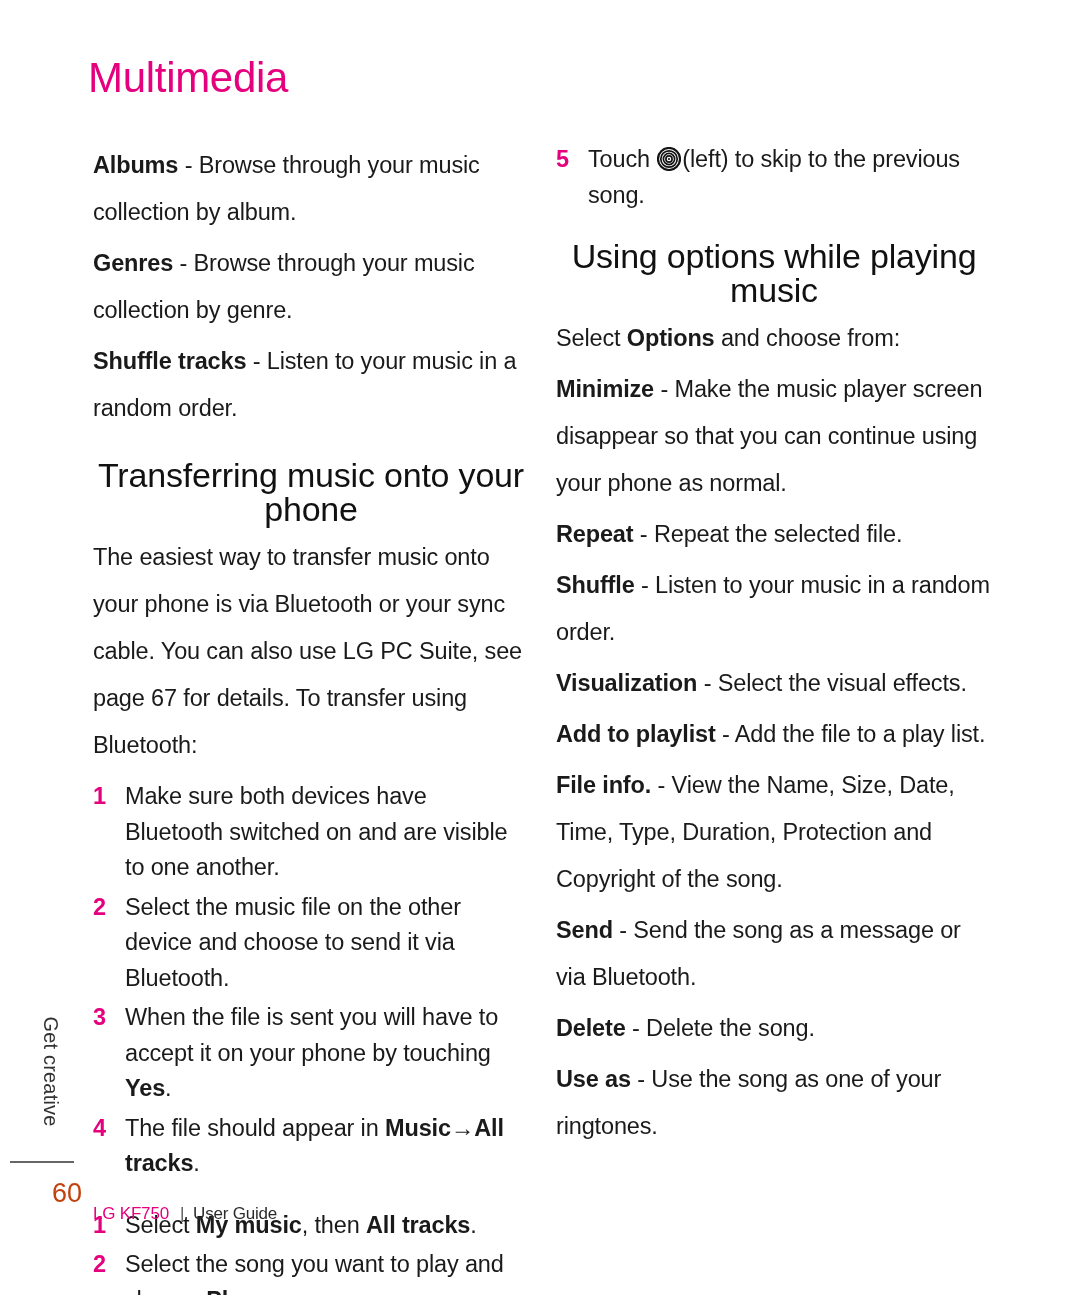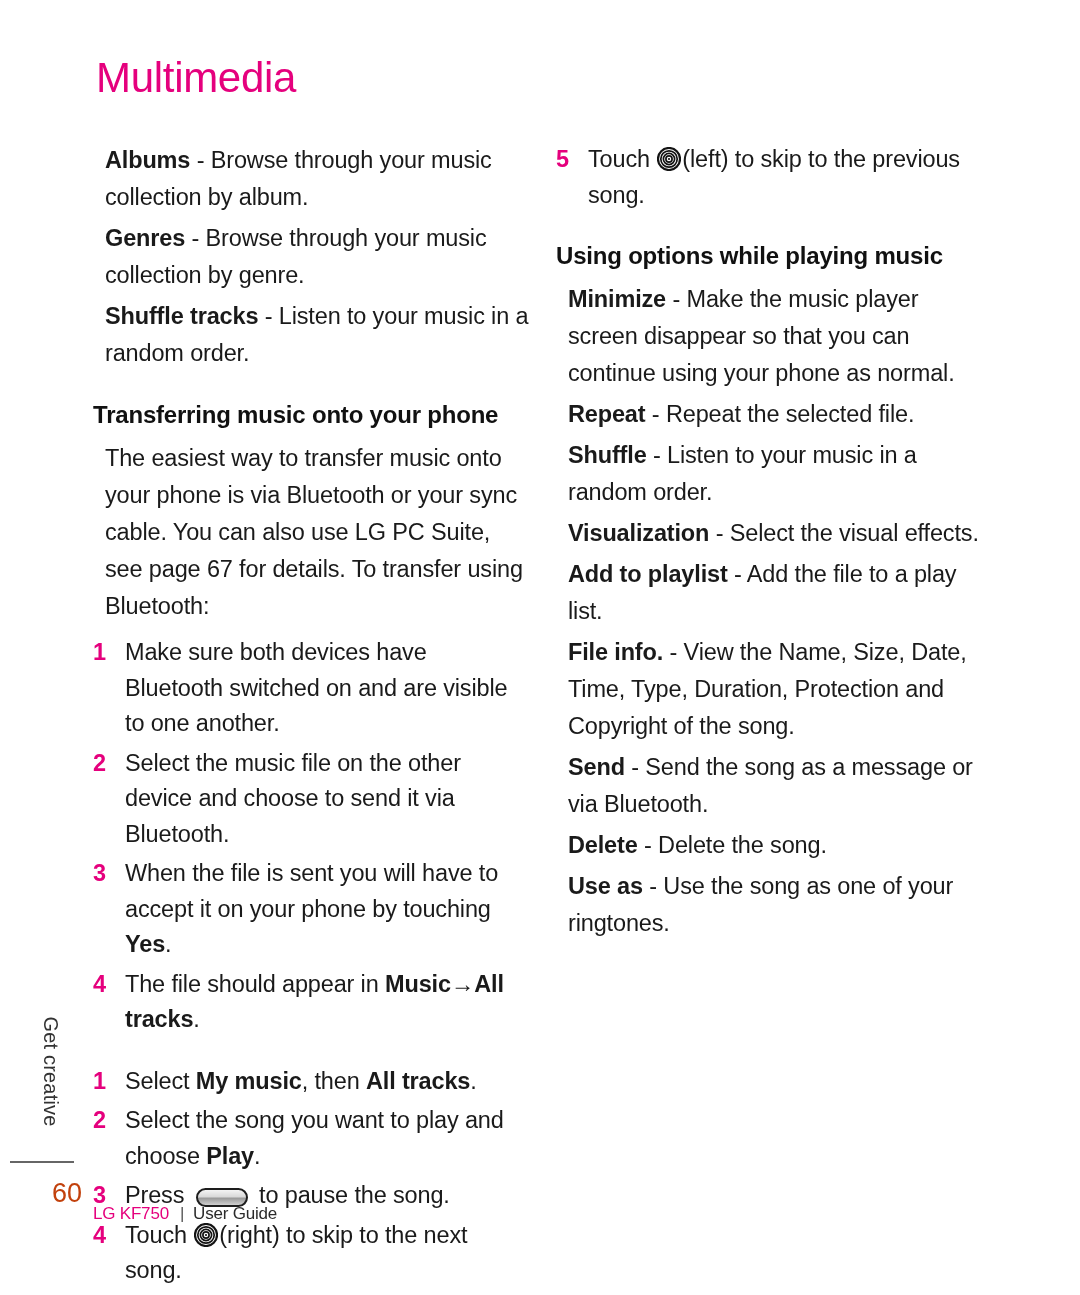--- a/index.html
+++ b/index.html
@@ -16,21 +16,21 @@
   .page {
     position: relative;
     width: 1080px;
     height: 1295px;
     background: #ffffff;
   }
 
   
   .chapter-title {
     position: absolute;
-    left: 96px;
+    left: 88px;
     top: 57px;
     font-size: 42px;
     font-weight: 400;
     color: #e5007d;
     letter-spacing: -0.3px;
     line-height: 1;
   }
 
   
   .side-tab {
@@ -75,38 +75,38 @@
     position: absolute;
     top: 142px;
     width: 436px;
   }
   .col-left  { left: 93px; }
   .col-right { left: 556px; }
 
   
   .para {
     font-size: 23.5px;
-    line-height: 37px;
+    line-height: 47px;
     color: #1a1a1a;
     margin-bottom: 4px;
     letter-spacing: -0.15px;
-    margin-left: 12px;
   }
   .para b { font-weight: 700; }
 
   .gap-sm { height: 6px; }
   .gap-md { height: 22px; }
 
   .heading {
-    font-size: 24px;
-    font-weight: 700;
+    font-size: 34px;
+    font-weight: 400;
     line-height: 34px;
     color: #111111;
     letter-spacing: -0.2px;
     margin-bottom: 8px;
+    text-align: center;
   }
 
   
   .num-item {
     position: relative;
     padding-left: 32px;
     font-size: 23.5px;
     line-height: 35.5px;
     color: #1a1a1a;
     margin-bottom: 4px;
@@ -258,20 +258,23 @@
             <circle cx="12" cy="12" r="5.6" fill="none" stroke="#141414" stroke-width="1.7"></circle>
             <circle cx="12" cy="12" r="3.1" fill="none" stroke="#141414" stroke-width="1.7"></circle>
             <circle cx="12" cy="12" r="1.1" fill="#141414"></circle>
           </svg></span><span>(left) to skip to the previous song.</span>
     </div>
 
     <div class="gap-md"></div>
 
     <div class="heading">Using options while playing music</div>
 
+    <div class="para">
+      <span>Select </span><b>Options</b><span> and choose from:</span>
+    </div>
 
     <div class="para">
       <b>Minimize</b><span> - </span><span>Make the music player screen disappear so that you can continue using your phone as normal.</span>
     </div>
 
 
     <div class="para">
       <b>Repeat</b><span> - </span><span>Repeat the selected file.</span>
     </div>
 

